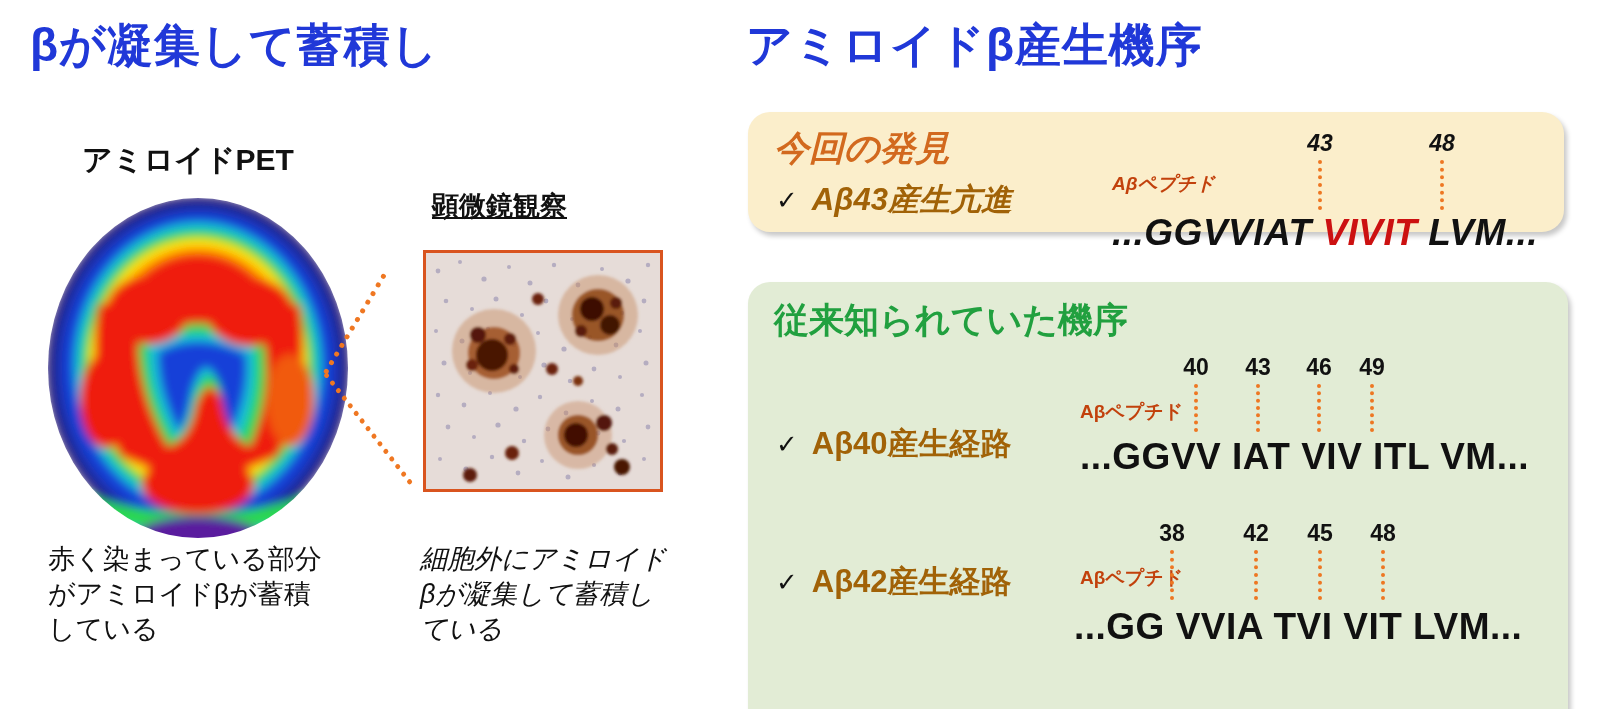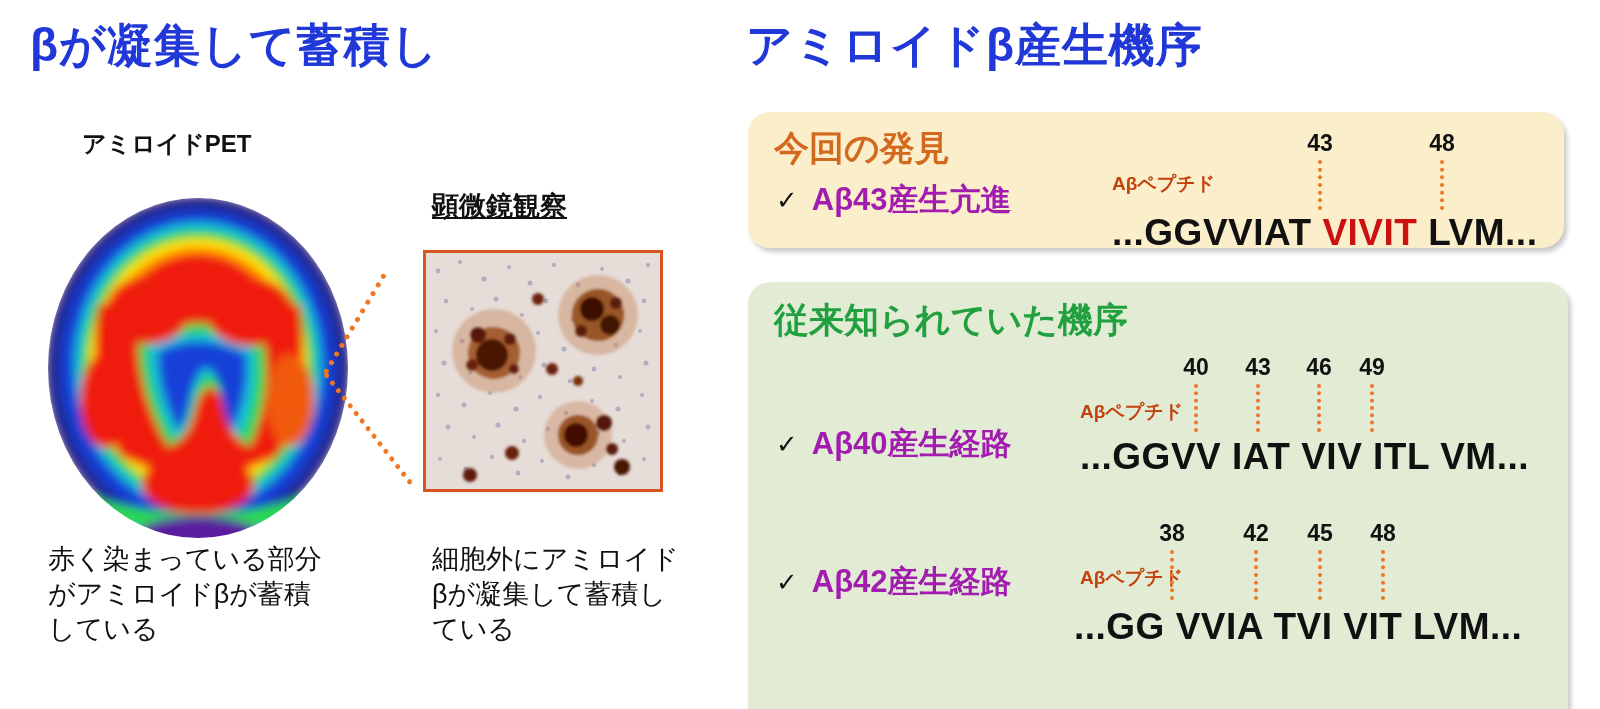--- a/index.html
+++ b/index.html
@@ -13,21 +13,21 @@
 
   
   .panel-title{
     font-weight:700;color:#2038d8;letter-spacing:.02em;
     white-space:nowrap;line-height:1;
   }
   #title-left{left:30px;top:22px;font-size:46px;}
   #title-right{left:746px;top:22px;font-size:46px;}
 
   .sub-title{font-weight:700;color:#111;white-space:nowrap;line-height:1;}
-  #pet-label{left:82px;top:132px;font-size:24px;}
+  #pet-label{left:82px;top:145px;font-size:30px;}
   #micro-label{left:432px;top:193px;font-size:27px;text-decoration:underline;}
 
   
   #brain-wrap{left:28px;top:188px;width:340px;height:355px;}
   #brain-svg{display:block;width:340px;height:355px;}
 
   
   #micro-frame{
     left:423px;top:250px;width:240px;height:242px;
     border:3px solid #d9541f;box-sizing:border-box;background:#e9e2de;
@@ -40,45 +40,46 @@
     position:absolute;height:0;border-top:5px dotted #ef7722;
     transform-origin:0 50%;
   }
 
   
   .caption{
     font-size:27px;line-height:1.30;color:#111;font-weight:400;
     white-space:pre-line;
   }
   #caption-pet{left:48px;top:542px;width:330px;}
-  #caption-micro{left:432px;top:542px;width:270px;}
+  #caption-micro{left:420px;top:542px;width:270px;font-style:italic;}
 
   
   .round-box{
     border-radius:22px;
     box-shadow:3px 4px 5px rgba(0,0,0,.22);
   }
   #box-finding{
-    left:748px;top:112px;width:816px;height:136px;
+    left:748px;top:112px;width:816px;height:120px;
     background:#fbeecb;
+    font-style:italic;
   }
   #box-known{
     left:748px;top:282px;width:820px;height:486px;
     background:#e2ecd5;
   }
   .box-heading{
     position:absolute;font-weight:700;white-space:nowrap;line-height:1;
   }
   #heading-finding{left:26px;top:18px;font-size:35px;color:#d2691e;}
   #heading-known{left:26px;top:20px;font-size:35px;color:#21a03f;}
 
   
   .bullet-row{position:absolute;display:flex;align-items:center;white-space:nowrap;}
   .check{font-size:26px;color:#111;margin-right:14px;line-height:1;}
-  .bullet-text{font-size:31px;font-weight:700;color:#a21caf;line-height:1;}
+  .bullet-text{font-size:31px;font-weight:700;color:#a16207;line-height:1;}
 
   
   .seq-block{position:absolute;}
   .seq-line{
     font-size:37px;font-weight:700;color:#111;white-space:nowrap;
     letter-spacing:.5px;line-height:1;
   }
   .seq-red{color:#cc1111;}
   .pep-label{
     position:absolute;font-size:19px;font-weight:700;color:#c2410c;

